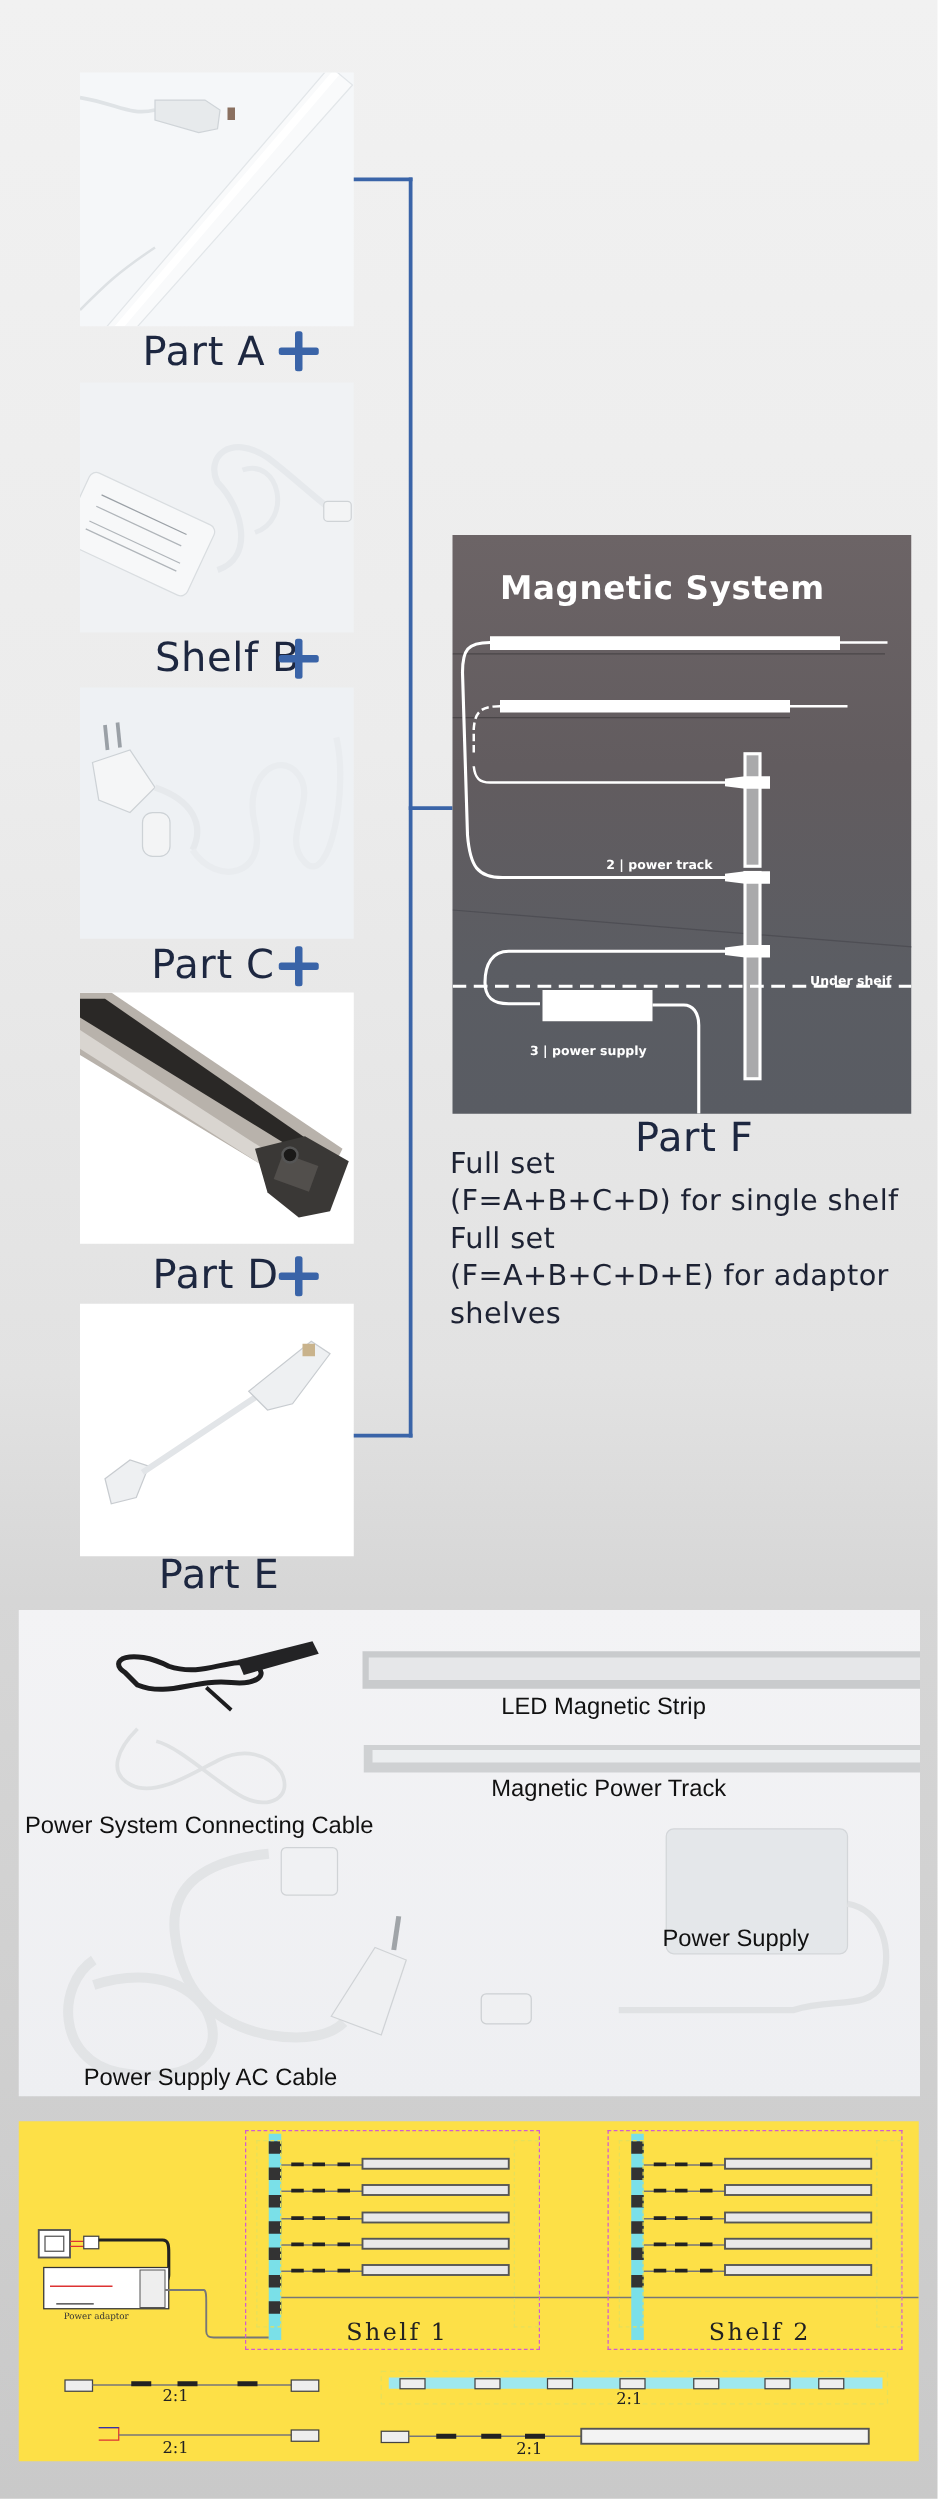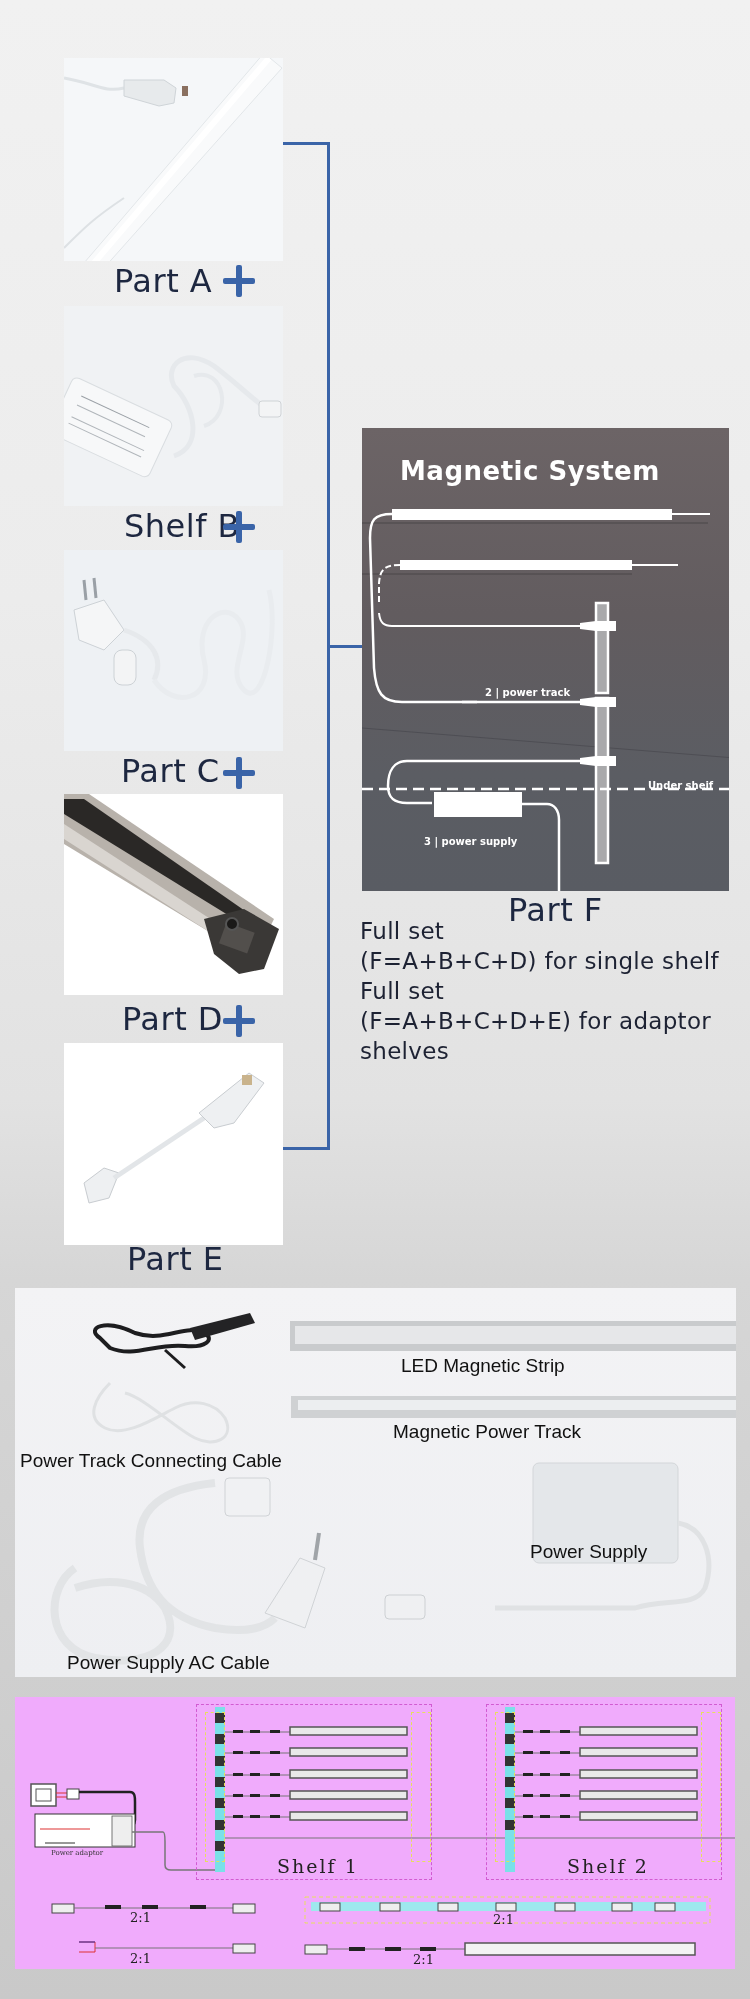--- a/index.html
+++ b/index.html
@@ -53,21 +53,21 @@
     position: absolute; left: 15px; top: 1288px; width: 721px; height: 389px;
     background: linear-gradient(180deg, #f3f3f5 0%, #eeeff2 100%);
     overflow: hidden;
     padding-left: 24px;
   }
   .photo-label { position: absolute; font-size: 19px; color: #111; white-space: nowrap; font-family: "Liberation Sans", sans-serif; }
 
   
   .diagram-panel {
     position: absolute; left: 15px; top: 1697px; width: 720px; height: 272px;
-    background: #f0abfc; overflow: hidden;
+    background: #fde047; overflow: hidden;
   }
   .shelf-box { position: absolute; border: 1px dashed #d25bd2; }
   .inner-box { position: absolute; border: 1px dashed #e6e05a; }
   .shelf-label { position: absolute; font-family: "DejaVu Serif", serif; font-size: 19px; color: #222; letter-spacing: 2px; }
   .ratio { position: absolute; font-family: "DejaVu Serif", serif; font-size: 13px; color: #222; }
   .tiny { position: absolute; font-family: "DejaVu Serif", serif; font-size: 7px; color: #333; }
 </style>
 </head>
 <body>
 
@@ -209,21 +209,21 @@
     <rect x="370" y="307" width="40" height="24" rx="4" fill="#eff0f2" stroke="#cdd0d3"></rect>
 
     <path d="M200 195 C150 200 120 220 125 260 C130 300 150 330 200 340 C230 345 250 340 260 330" fill="none" stroke="#e2e4e6" stroke-width="8"></path>
     <path d="M60 280 C30 300 30 360 80 370 C130 380 170 360 150 320 C130 290 90 290 60 300" fill="none" stroke="#e2e4e6" stroke-width="8"></path>
     <rect x="210" y="190" width="45" height="38" rx="4" fill="#f0f1f3" stroke="#d0d3d6"></rect>
     <path d="M250 325 L285 270 L310 280 L290 340 Z" fill="#eff0f2" stroke="#d0d3d6"></path>
     <line x1="300" y1="272" x2="304" y2="245" stroke="#a0a4a8" stroke-width="4"></line>
   </svg>
   <div class="photo-label" style="left:386px;top:67px;">LED Magnetic Strip</div>
   <div class="photo-label" style="left:378px;top:133px;">Magnetic Power Track</div>
-  <div class="photo-label" style="left:5px;top:162px;">Power Track Connecting Cable</div>
+  <div class="photo-label" style="left:5px;top:162px;">Power System Connecting Cable</div>
   <div class="photo-label" style="left:515px;top:253px;">Power Supply</div>
   <div class="photo-label" style="left:52px;top:364px;">Power Supply AC Cable</div>
 </div>
 
 <div class="diagram-panel">
   <svg width="720" height="272" viewBox="0 0 720 272" style="position:absolute;left:0;top:0;">
 
     <rect x="16" y="87" width="25" height="22" fill="#fff" stroke="#555" stroke-width="1.5"></rect>
     <rect x="21" y="92" width="15" height="12" fill="#fff" stroke="#555" stroke-width="1"></rect>
     <line x1="41" y1="96" x2="52" y2="96" stroke="#d33" stroke-width="1"></line>

